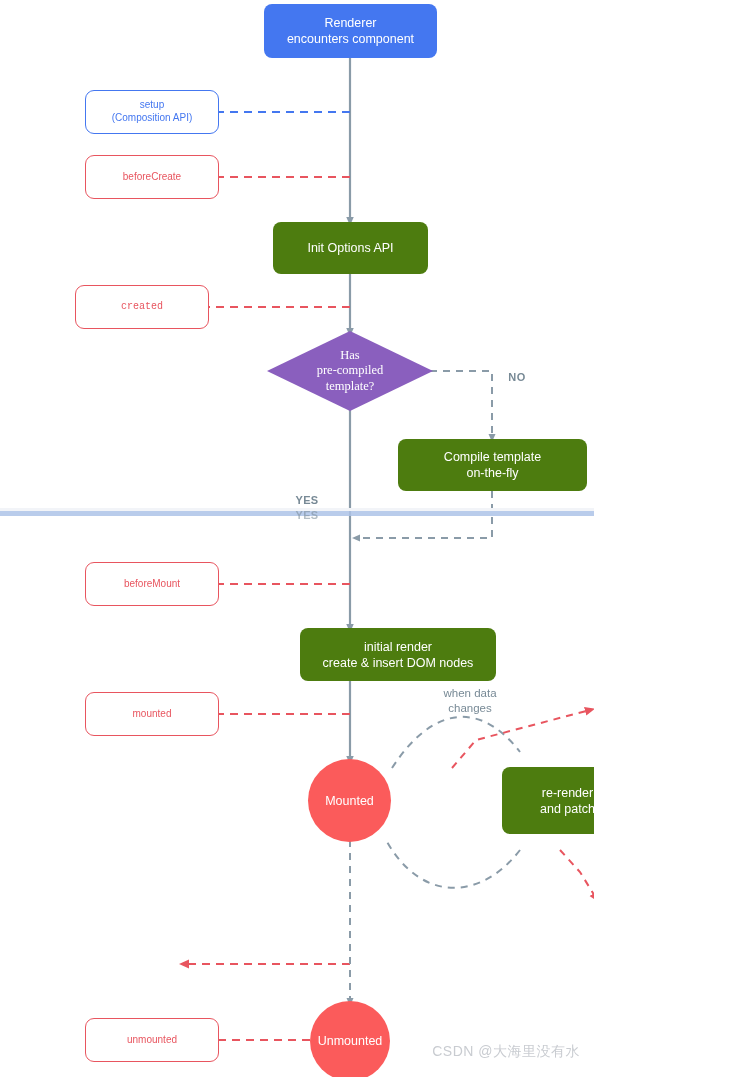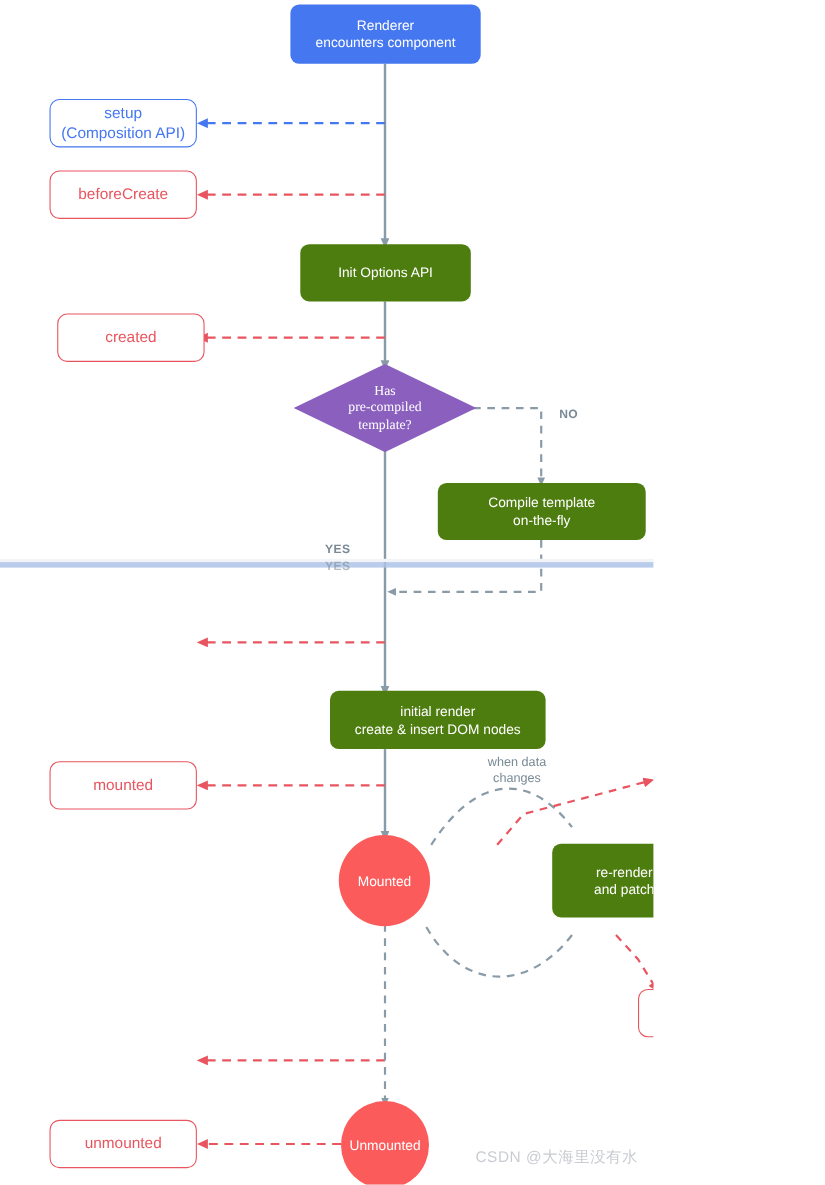--- a/index.html
+++ b/index.html
@@ -43,21 +43,22 @@
     font-size: 12.5px;
   }
   .blue-fill { background: #4477f0; }
   .green-fill { background: #4d7c0f; }
   
   .hook {
     border-radius: 9px;
     background: #ffffff;
     border: 1.6px solid #e8555f;
     color: #e8555f;
-    font-size: 14px;
+    font-size: 10px;
+    margin-left: 40px;
   }
   .hook-blue {
     border-color: #4477f0;
     color: #4477f0;
   }
   
   .circle {
     border-radius: 50%;
     background: #fb5b5b;
     color: #ffffff;
@@ -195,32 +196,33 @@
   <div class="node filled blue-fill" style="left:264px; top:4px; width:173px; height:54px;">Renderer
 encounters component</div>
 
   <div class="node hook hook-blue" style="left:45px; top:90px; width:134px; height:44px;">setup
 (Composition API)</div>
 
   <div class="node hook" style="left:45px; top:155px; width:134px; height:44px;">beforeCreate</div>
 
   <div class="node filled green-fill" style="left:273px; top:222px; width:155px; height:52px;">Init Options API</div>
 
-  <div class="node hook" style="left:52px; top:285px; width:134px; height:44px;">created</div>
+  <div class="node hook" style="left:35px; top:285px; width:134px; height:44px;font-family:Liberation Mono, monospace;">created</div>
 
   <div class="diamond-wrap" style="left:267px; top:331px; width:166px; height:80px;">
     <div class="diamond-shape"></div>
     <div class="diamond-label">Has
 pre-compiled
 template?</div>
   </div>
 
   <div class="node filled green-fill" style="left:398px; top:439px; width:189px; height:52px;">Compile template
 on-the-fly</div>
 
+  <div class="node hook" style="left:45px; top:562px; width:134px; height:44px;">beforeMount</div>
 
   <div class="node filled green-fill" style="left:252px; top:628px; width:196px; height:53px;margin-left:48px;">initial render
 create &amp; insert DOM nodes</div>
 
   <div class="node hook" style="left:45px; top:692px; width:134px; height:44px;">mounted</div>
 
   <div class="node circle" style="left:308px; top:759px; width:83px; height:83px;">Mounted</div>
 
 
   <div class="node filled green-fill" style="left:502px; top:767px; width:131px; height:67px;">re-render

